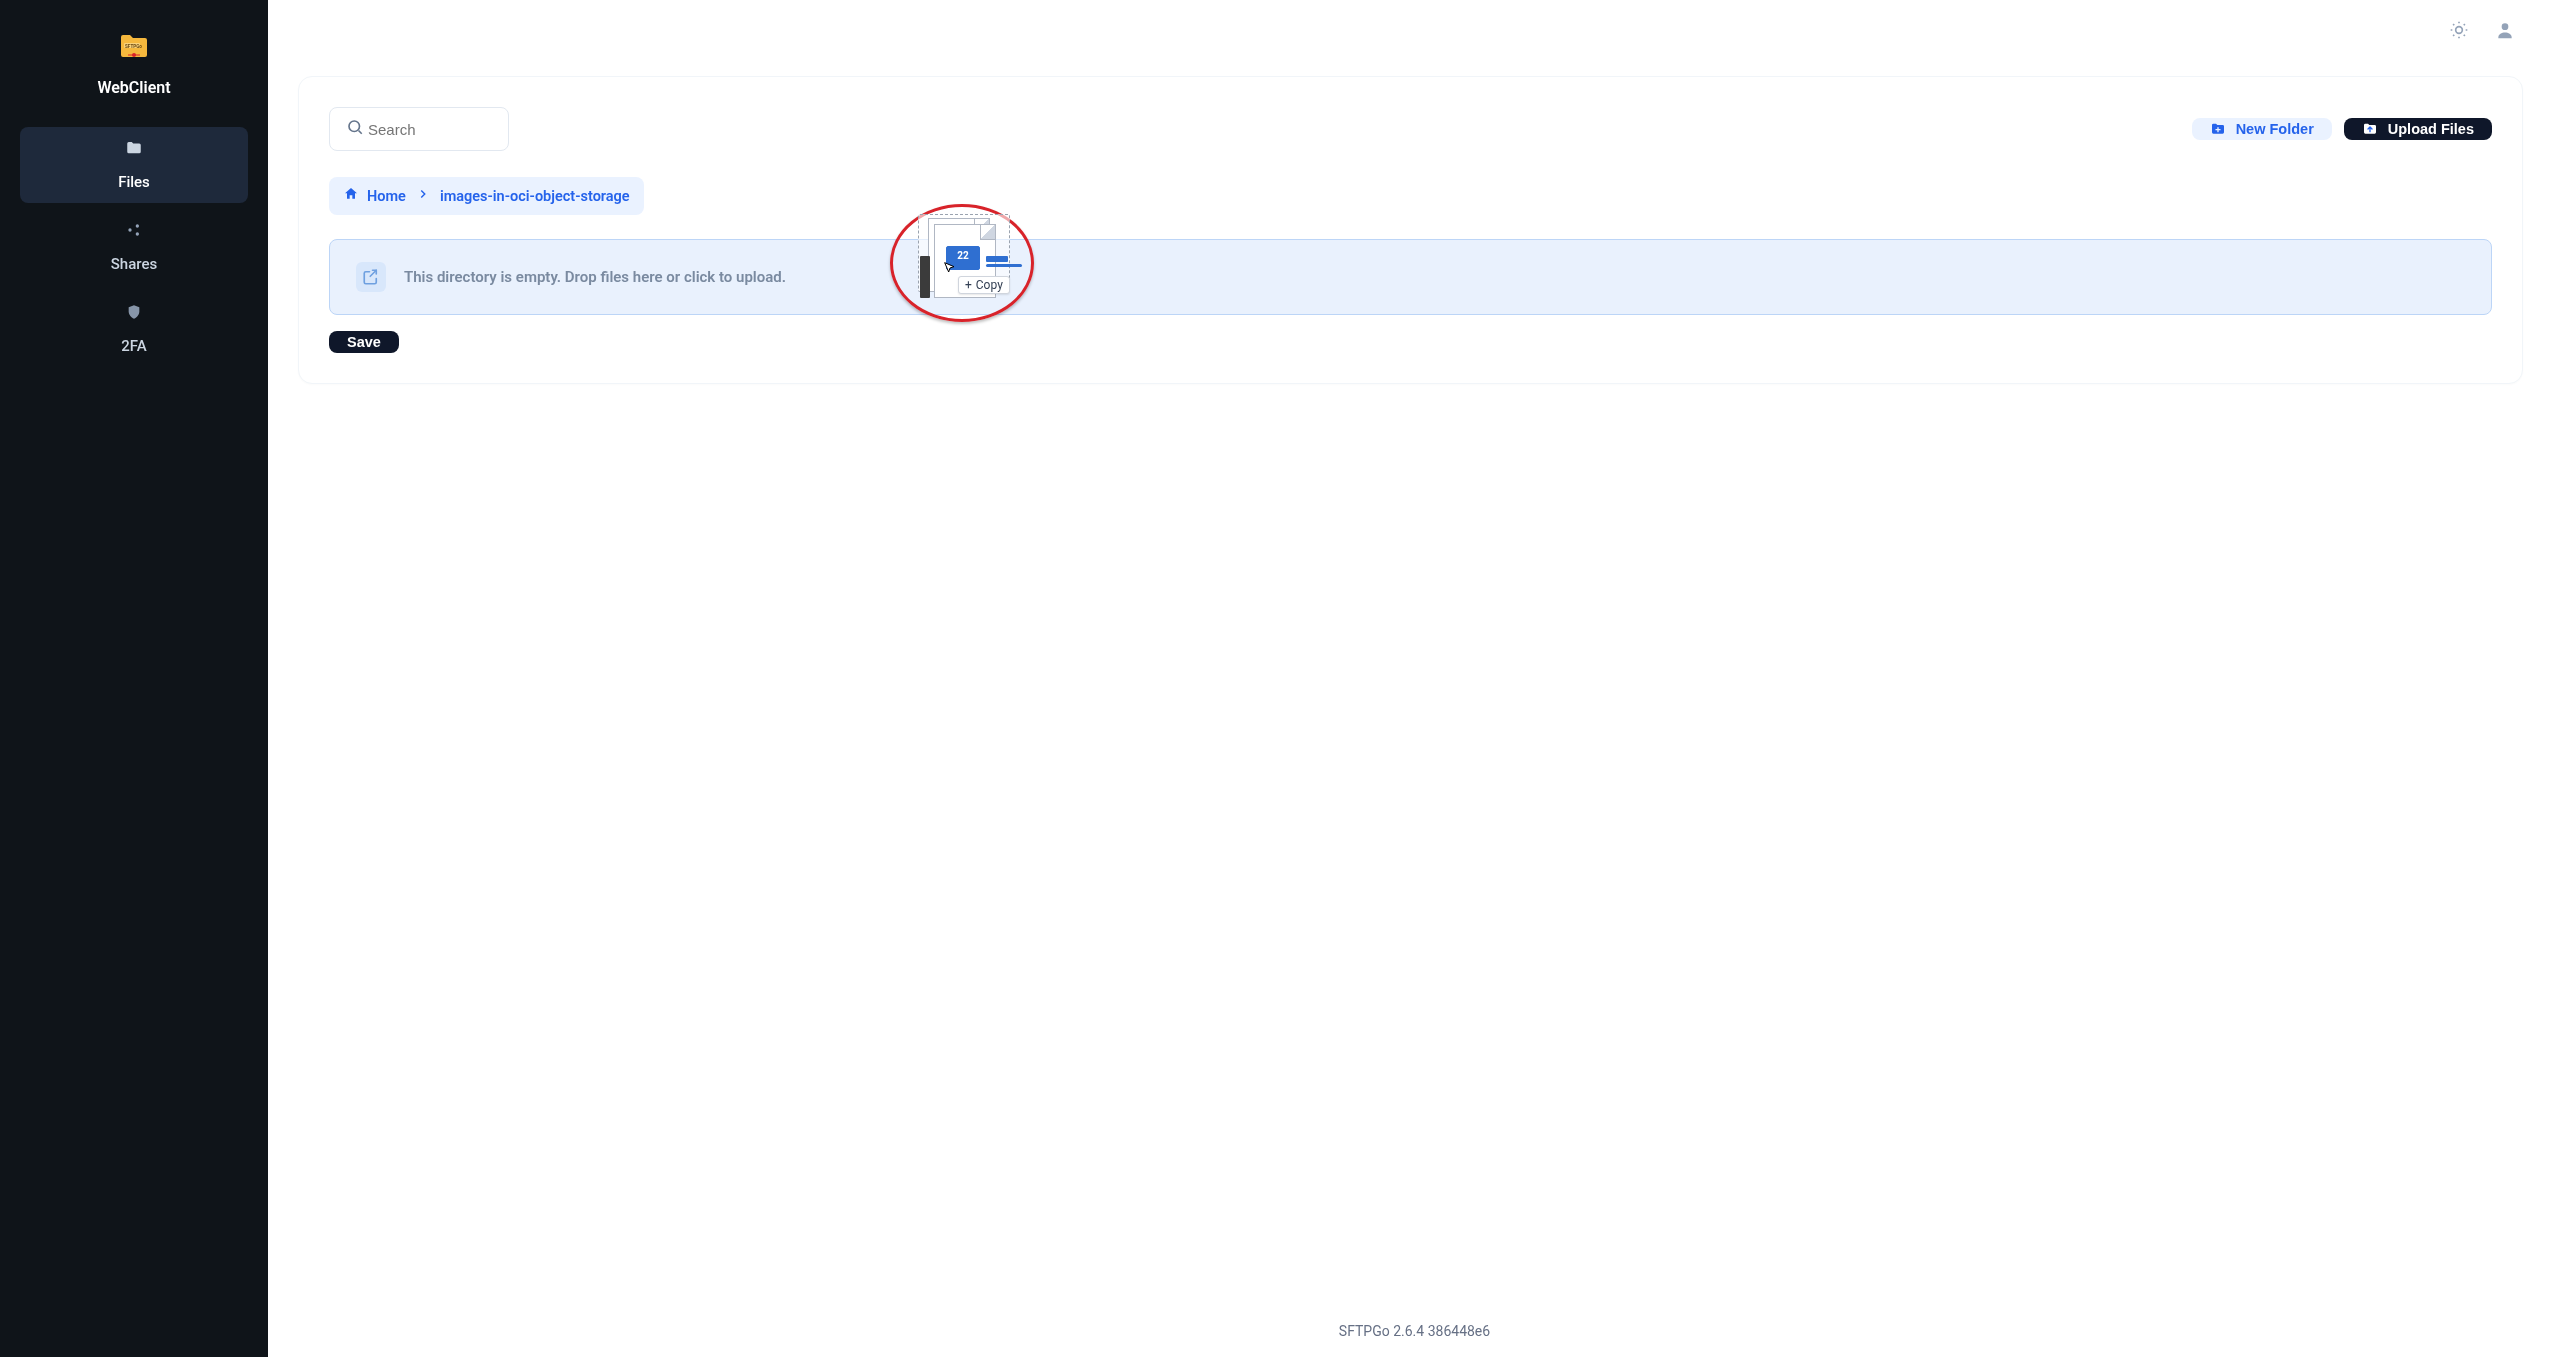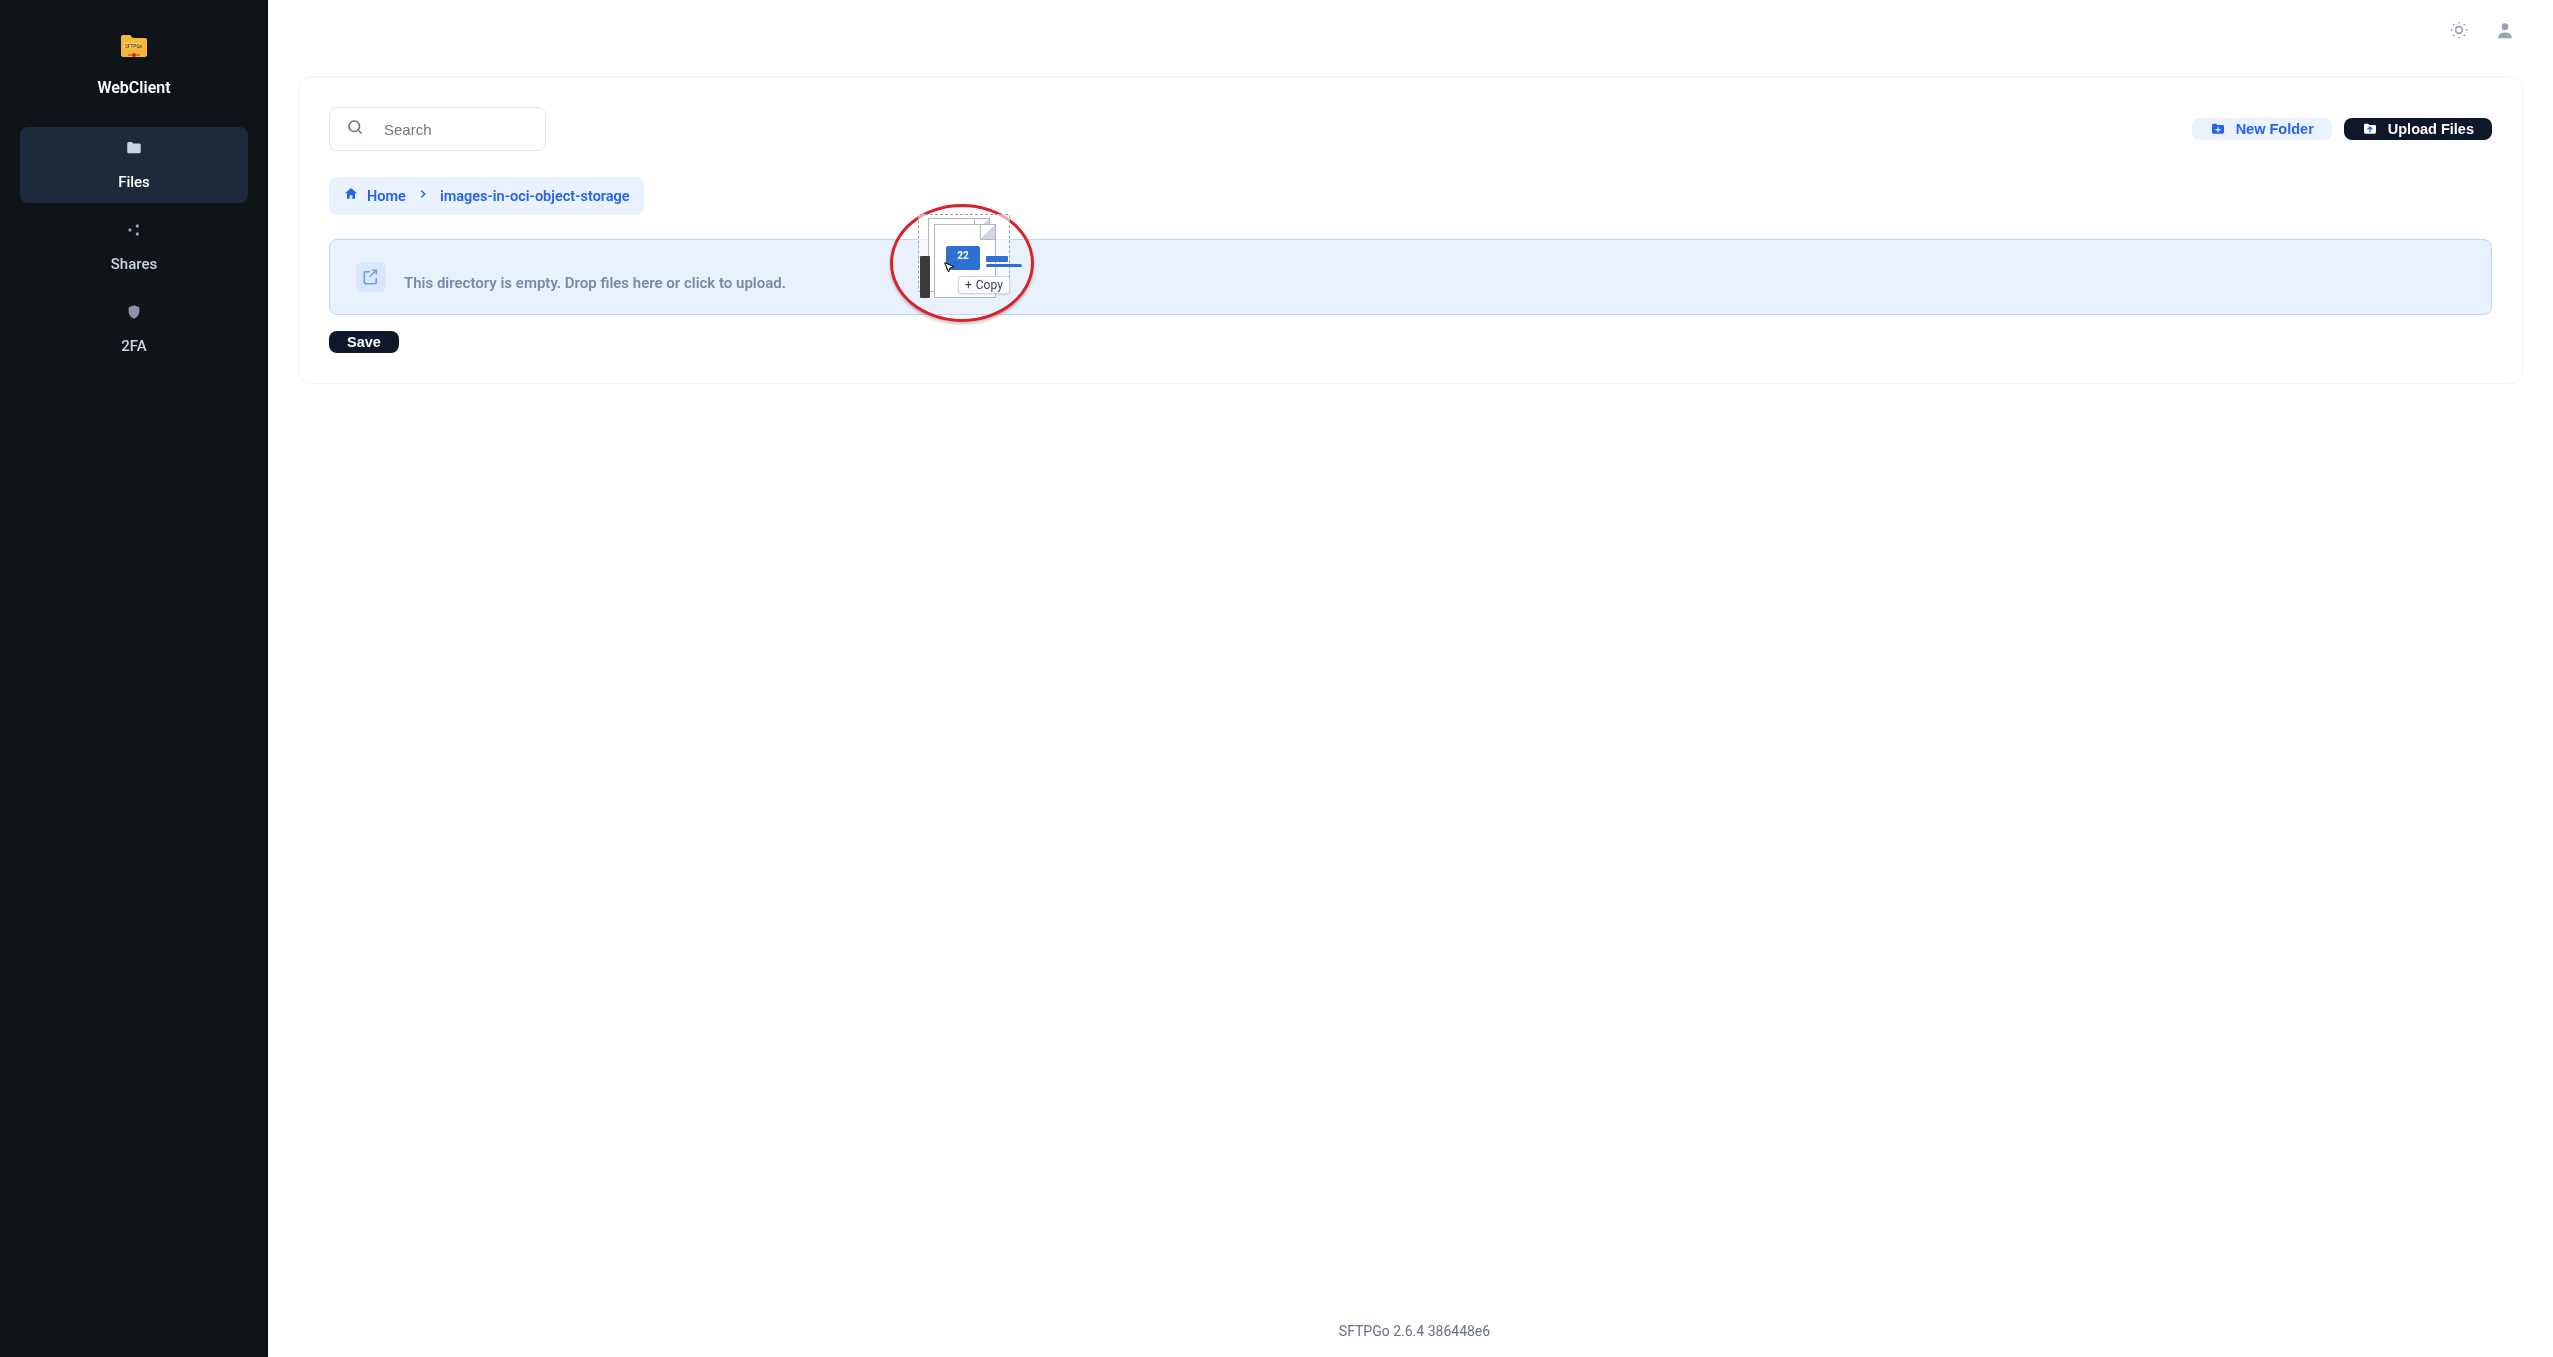--- a/index.html
+++ b/index.html
@@ -108,25 +108,25 @@
 
     .toolbar {
       display: flex;
       justify-content: space-between;
       align-items: center;
       gap: 16px;
     }
     .search-box {
       display: flex;
       align-items: center;
-      gap: 20px;
+      gap: 4px;
       border: 1px solid #e2e8f0;
       border-radius: 8px;
       padding: 10px 16px;
-      width: 217px;
+      width: 180px;
       color: #64748b;
       background: #ffffff;
     }
     .search-box input {
       border: none;
       outline: none;
       font-size: 15px;
       color: #64748b;
       width: 100%;
       background: transparent;
@@ -170,21 +170,21 @@
     .breadcrumb .crumb { display: inline-flex; align-items: center; gap: 8px; cursor: pointer; }
     .breadcrumb .sep { color: #2563eb; }
 
     .dropzone {
       margin-top: 24px;
       border: 1px solid #bcd5f7;
       background: #e9f1fd;
       border-radius: 8px;
       padding: 22px 26px;
       display: flex;
-      align-items: flex-end;
+      align-items: center;
       gap: 18px;
       position: relative;
     }
     .dropzone .upload-icon {
       width: 30px; height: 30px;
       background: #d8e7fb;
       border-radius: 6px;
       display: flex; align-items: center; justify-content: center;
       color: #6ea0e0;
     }

